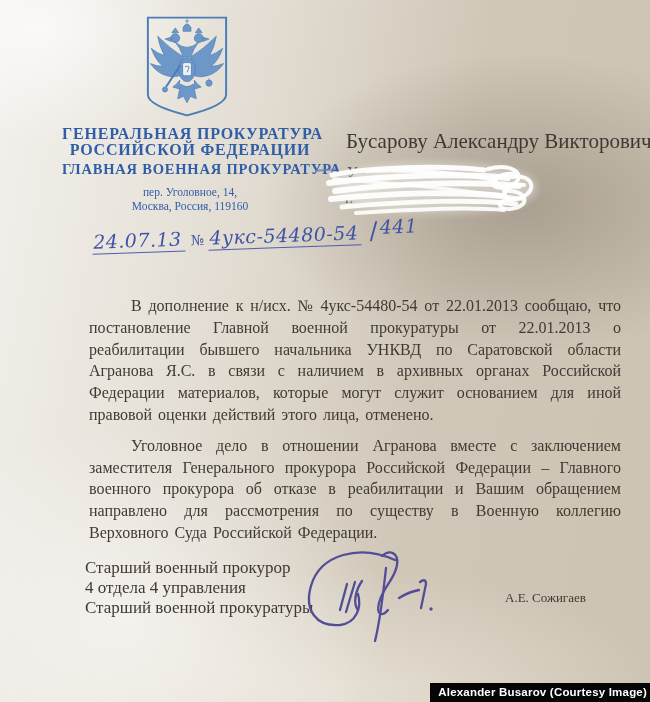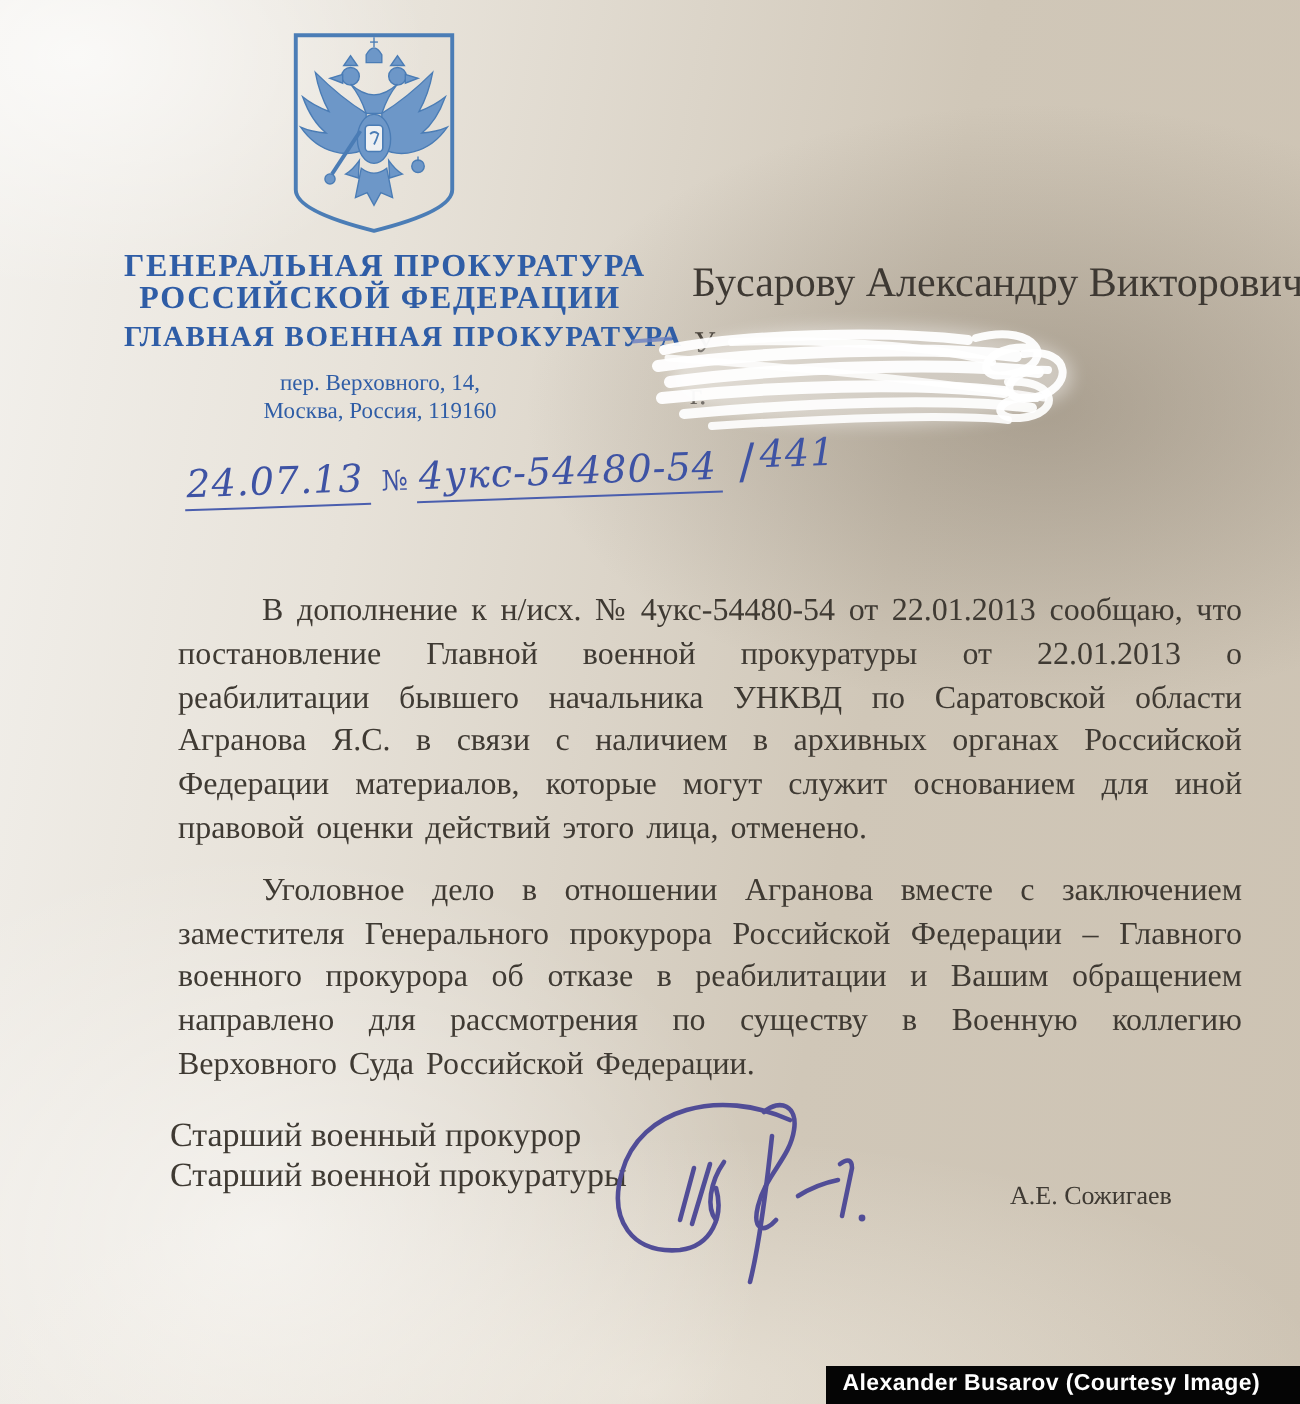--- a/index.html
+++ b/index.html
@@ -44,21 +44,21 @@
   .bodytext p{margin:4px;text-align:justify;text-indent:42px;line-height:21.8px;
               word-spacing:2px;}
   .bodytext p + p{margin-top:9px;}
   
   .sigblock{left:85px;top:558px;color:#3f3a33;font-size:17px;line-height:19.8px;white-space:nowrap;}
   .signature{left:298px;top:546px;width:155px;height:100px;}
   .signer{left:505px;top:590px;color:#3f3a33;font-size:13px;white-space:nowrap;}
   
   .caption{right:0;bottom:0;background:#050505;color:#ffffff;
            font-family:"Liberation Sans",sans-serif;font-weight:bold;
-           font-size:11.5px;padding:3px 20px 4px 8px;letter-spacing:0.2px;}
+           font-size:11.5px;padding:3px 3px 4px 8px;letter-spacing:0.2px;}
 </style>
 </head>
 <body>
 
 <div class="photo">
 
   <svg class="abs emblem" viewBox="0 0 90 106">
     <path d="M5 3 L85 3 L85 82 Q85 93 45 103 Q5 93 5 82 Z" fill="none" stroke="#4b7db6" stroke-width="2"></path>
     <g fill="#6d97c8" stroke="#4a7cb5" stroke-width="0.7">
       <line x1="45" y1="4" x2="45" y2="9"></line>
@@ -85,21 +85,21 @@
     <rect x="40.5" y="49" width="9" height="13.5" rx="2" fill="#eef0f2" stroke="#4a7cb5" stroke-width="0.8"></rect>
     <path d="M43 53.5 q2.2 -2 4.2 0 q-1 3.2 -2.2 5.4" fill="none" stroke="#4a7cb5" stroke-width="0.9"></path>
   </svg>
 
   <div class="abs org">
     <div class="l1">ГЕНЕРАЛЬНАЯ ПРОКУРАТУРА</div>
     <div class="l2">РОССИЙСКОЙ ФЕДЕРАЦИИ</div>
     <div class="l3">ГЛАВНАЯ ВОЕННАЯ ПРОКУРАТУРА</div>
   </div>
   <div class="abs addr">
-    <div>пер. Верховного, 14,</div>
+    <div>пер. Уголовное, 14,</div>
     <div>Москва, Россия, 119160</div>
   </div>
 
   <div class="abs refline">
     <span class="u">24.07.13</span><span class="nosign">№</span><span class="u">4укс-54480-54</span><span class="slash">/</span><span class="suffix">441</span>
   </div>
 
   <div class="abs recipient">Бусарову Александру Викторовичу</div>
 
   <div class="abs bluedash"></div>
@@ -123,20 +123,21 @@
     </svg>
   </div>
 
   <div class="abs bodytext">
     <p>В дополнение к н/исх. № 4укс-54480-54 от 22.01.2013 сообщаю, что постановление Главной военной прокуратуры от 22.01.2013 о реабилитации бывшего начальника УНКВД по Саратовской области Агранова Я.С. в связи с наличием в архивных органах Российской Федерации материалов, которые могут служит основанием для иной правовой оценки действий этого лица, отменено.</p>
     <p>Уголовное дело в отношении Агранова вместе с заключением заместителя Генерального прокурора Российской Федерации – Главного военного прокурора об отказе в реабилитации и Вашим обращением направлено для рассмотрения по существу в Военную коллегию Верховного Суда Российской Федерации.</p>
   </div>
 
   <div class="abs sigblock">
     <div>Старший военный прокурор</div>
+    <div>4 отдела 4 управления</div>
     <div>Старший военной прокуратуры</div>
   </div>
 
   <svg class="abs signature" viewBox="0 0 155 100" fill="none" stroke="#514d97" stroke-width="2.3" stroke-linecap="round">
     <path d="M97 14 C 62 -2, 22 8, 13 40 C 6 64, 18 81, 42 79 C 58 77, 64 62, 60 48"></path>
     <path d="M49 38 L 42 64"></path>
     <path d="M57 36 L 48 66"></path>
     <path d="M64 35 C 57 45, 55 58, 60 64"></path>
     <path d="M84 10 C 92 3, 101 7, 99 19 C 97 33, 85 41, 81 57 C 78 69, 84 71, 90 64"></path>
     <path d="M88 22 C 85 50, 82 75, 77 95"></path>

